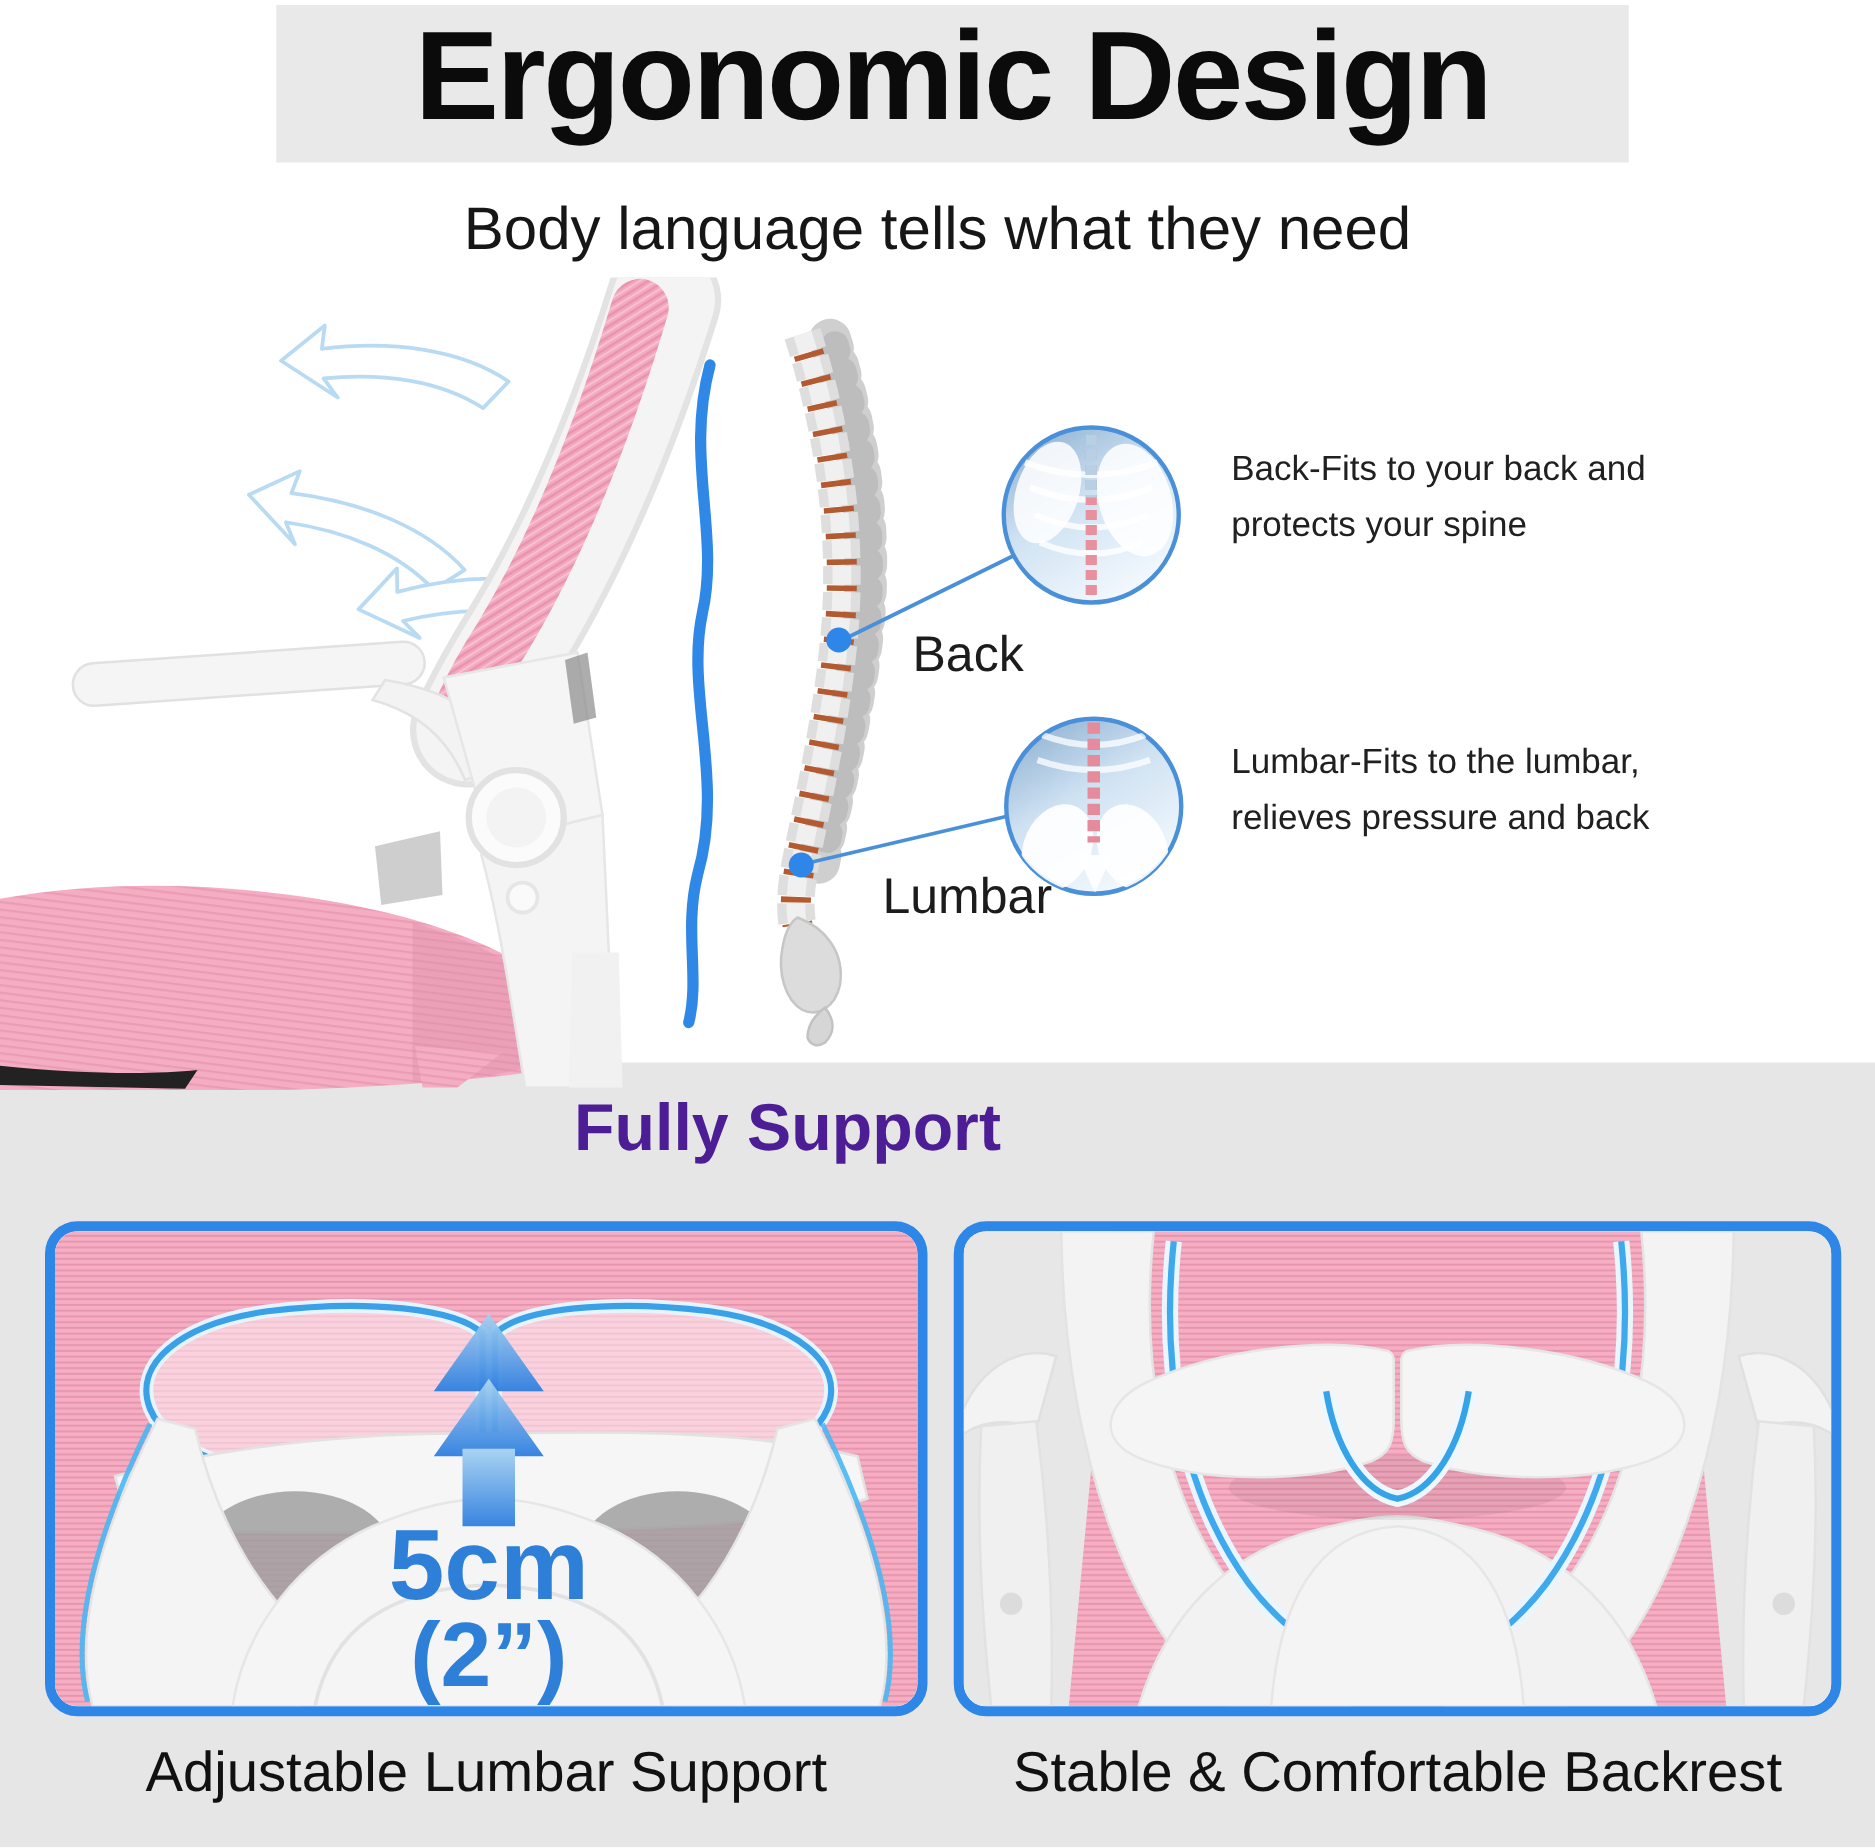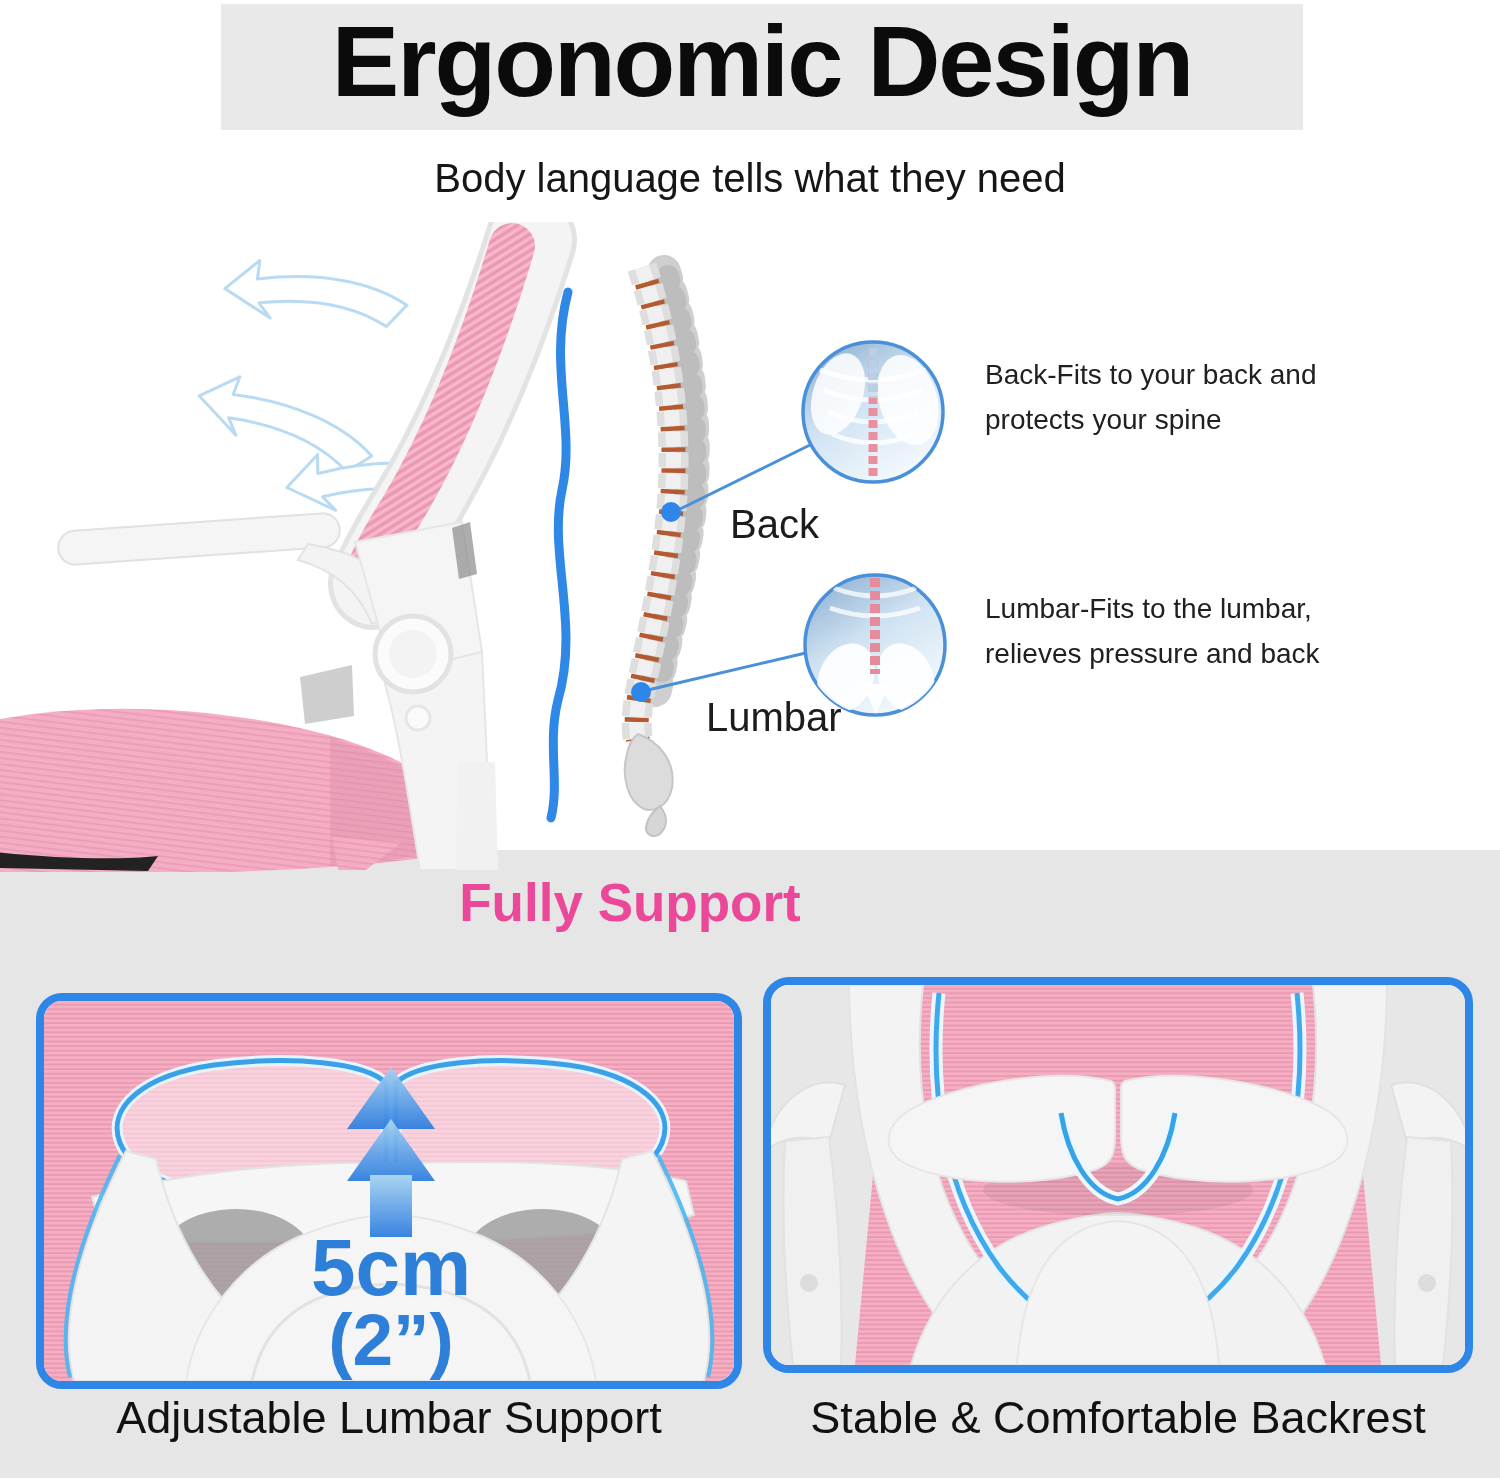--- a/index.html
+++ b/index.html
@@ -5,31 +5,31 @@
   html,body{margin:0;padding:0;background:#ffffff;}
   .canvas{
     position:relative;width:1500px;height:1478px;overflow:hidden;
     background:#ffffff;font-family:"Liberation Sans",sans-serif;color:#141414;
   }
   .abs{position:absolute;}
   
   .title-band{left:221px;top:4px;width:1082px;height:126px;background:#e9e9e9;
     display:flex;align-items:flex-start;justify-content:center;}
   .title-band h1{margin:0;font-size:101px;font-weight:700;letter-spacing:-2px;color:#0b0b0b;white-space:nowrap;}
-  .subtitle{left:0;top:156px;width:1500px;text-align:center;font-size:40px;color:#161616;}
+  .subtitle{left:0;top:156px;width:1500px;text-align:center;font-size:48px;color:#161616;}
   
   .spine-label{font-size:40px;color:#1c1c1c;}
   .callout-text{font-size:28px;line-height:45px;color:#202020;}
   
   .support-section{left:0;top:850px;width:1500px;height:628px;background:#e6e6e6;}
-  .support-title{left:0;top:872px;width:1260px;text-align:center;font-size:53px;font-weight:700;color:#ec4899;}
+  .support-title{left:0;top:872px;width:1260px;text-align:center;font-size:53px;font-weight:700;color:#4c1d95;}
   .panel{top:977px;height:396px;background:#ffffff;border:8px solid #2e86e6;border-radius:26px;
     overflow:hidden;box-sizing:border-box;}
   .panel svg{display:block;}
-  .panel-1{left:36px;width:706px;margin-top:16px;}
+  .panel-1{left:36px;width:706px;}
   .panel-2{left:763px;width:710px;}
   .caption{top:1392px;text-align:center;font-size:45px;color:#111111;white-space:nowrap;}
   .caption-1{left:36px;width:706px;}
   .caption-2{left:763px;width:710px;}
   .measure-text{font-weight:700;fill:#2e7fd8;}
 </style>
 </head>
 <body>
 
 <div class="canvas">

